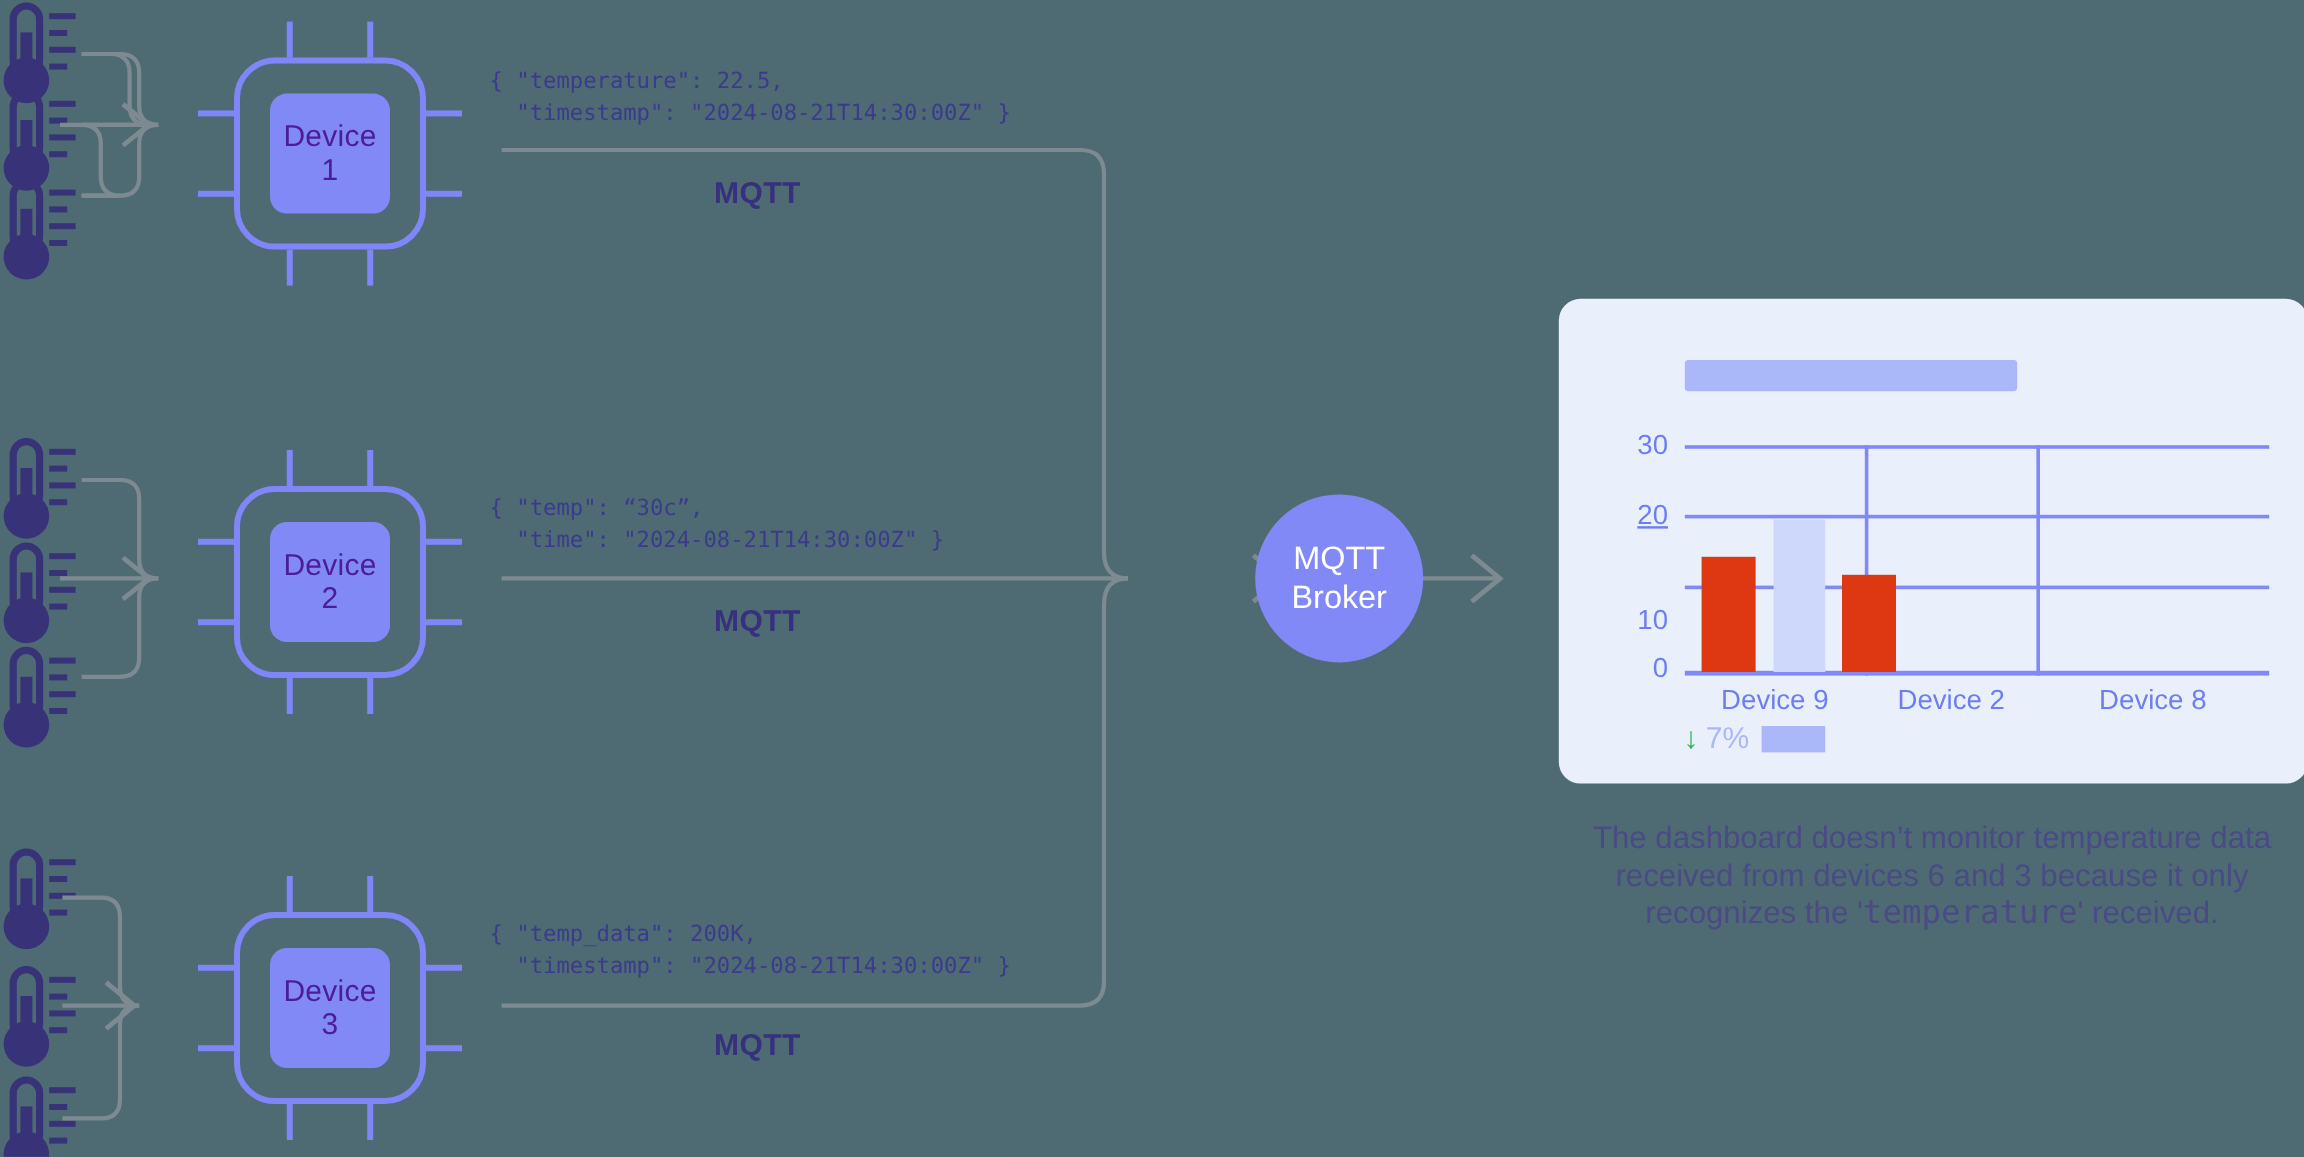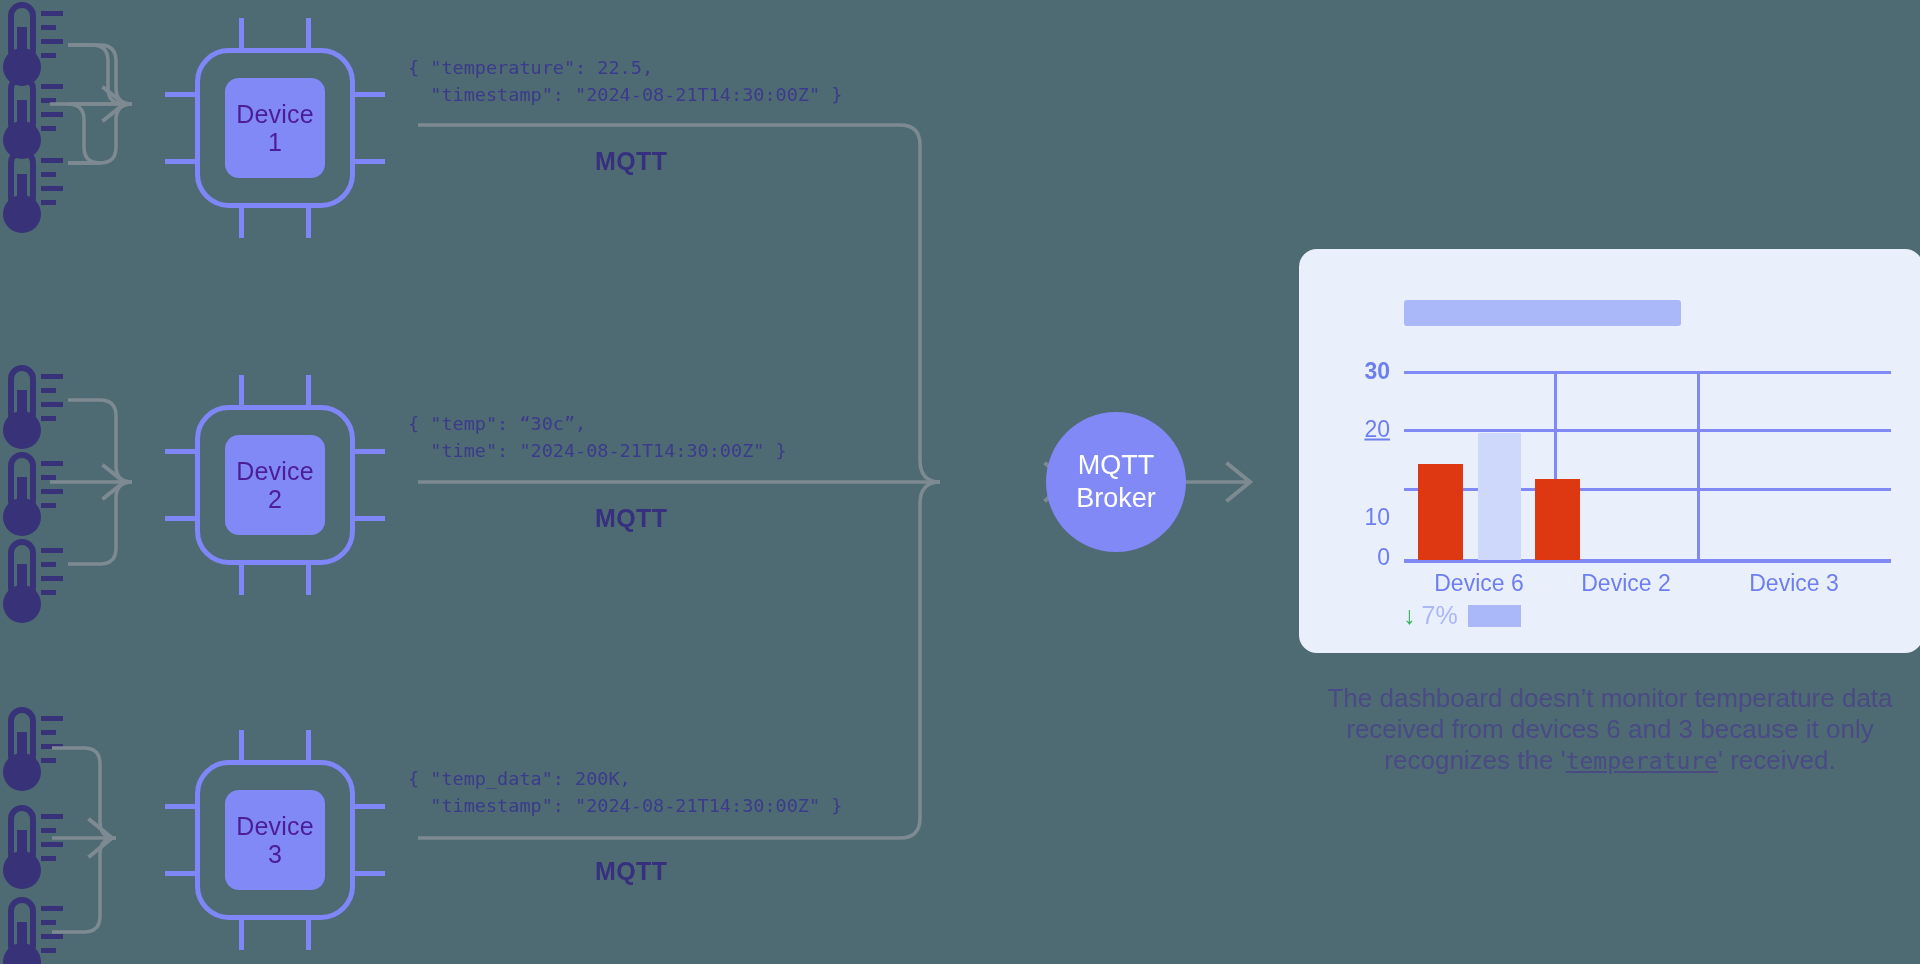--- a/index.html
+++ b/index.html
@@ -79,21 +79,21 @@
   .legend .arrow { color:#2fb457; font-size:25px; line-height:1; }
   .legend .pct { color:#aab8fa; font-size:25px; }
   .legend .swatch { width:53px; height:22px; background:#aab8fa; margin-left:4px; }
 
   
   .caption {
     position:absolute; left:1290px; top:683px; width:640px;
     text-align:center; color:#4a4a85; font-size:26px; line-height:31px;
   }
   .caption .mono {
-    font-family:"DejaVu Sans Mono","Liberation Mono",monospace; font-size:23px;text-decoration:underline;
+    font-family:"DejaVu Sans Mono","Liberation Mono",monospace; font-size:27px;
   }
 </style>
 </head>
 <body>
 
 <div id="stage">
 
   <svg class="svg-layer" viewBox="0 0 1920 964">
     <defs>
       <g id="thermo">
@@ -217,40 +217,40 @@
   <div class="broker" style="left:1046px; top:412px;">
     <span><span>MQTT</span><br>
     <span>Broker</span></span>
   </div>
 
   <div class="card">
     <div class="card-title-bar"></div>
 
     <div class="plot">
 
-      <div class="ylab" style="top:0px;font-weight:bold;">30</div>
+      <div class="ylab" style="top:0px;">30</div>
       <div class="ylab" style="top:58px;text-decoration:underline;">20</div>
       <div class="ylab" style="top:117px;margin-top:29px;">10</div>
       <div class="ylab" style="top:186px;">0</div>
 
       <div class="gridline" style="top:0px;"></div>
       <div class="gridline" style="top:58px;"></div>
       <div class="gridline" style="top:117px;"></div>
       <div class="axis"></div>
 
       <div class="vline" style="left:150px;"></div>
       <div class="vline" style="left:293px;"></div>
 
       <div class="bar" style="left:14px; width:45px; height:96px;  background:#dd3812;"></div>
       <div class="bar" style="left:74px; width:43px; height:127px; background:#cdd8fb;"></div>
       <div class="bar" style="left:131px; width:45px; height:81px; background:#dd3812;"></div>
 
-      <div class="xlab" style="left:75px;">Device 6</div>
+      <div class="xlab" style="left:75px;">Device 9</div>
       <div class="xlab" style="left:222px;">Device 2</div>
-      <div class="xlab" style="left:390px;">Device 3</div>
+      <div class="xlab" style="left:390px;">Device 8</div>
     </div>
 
     <div class="legend">
       <span class="arrow">↓</span>
       <span class="pct">7%</span>
       <span class="swatch"></span>
     </div>
   </div>
 
   <div class="caption"><span>The dashboard doesn’t monitor temperature data received from devices 6 and 3 because it only recognizes the '</span><span class="mono">temperature</span><span>' received.</span></div>

